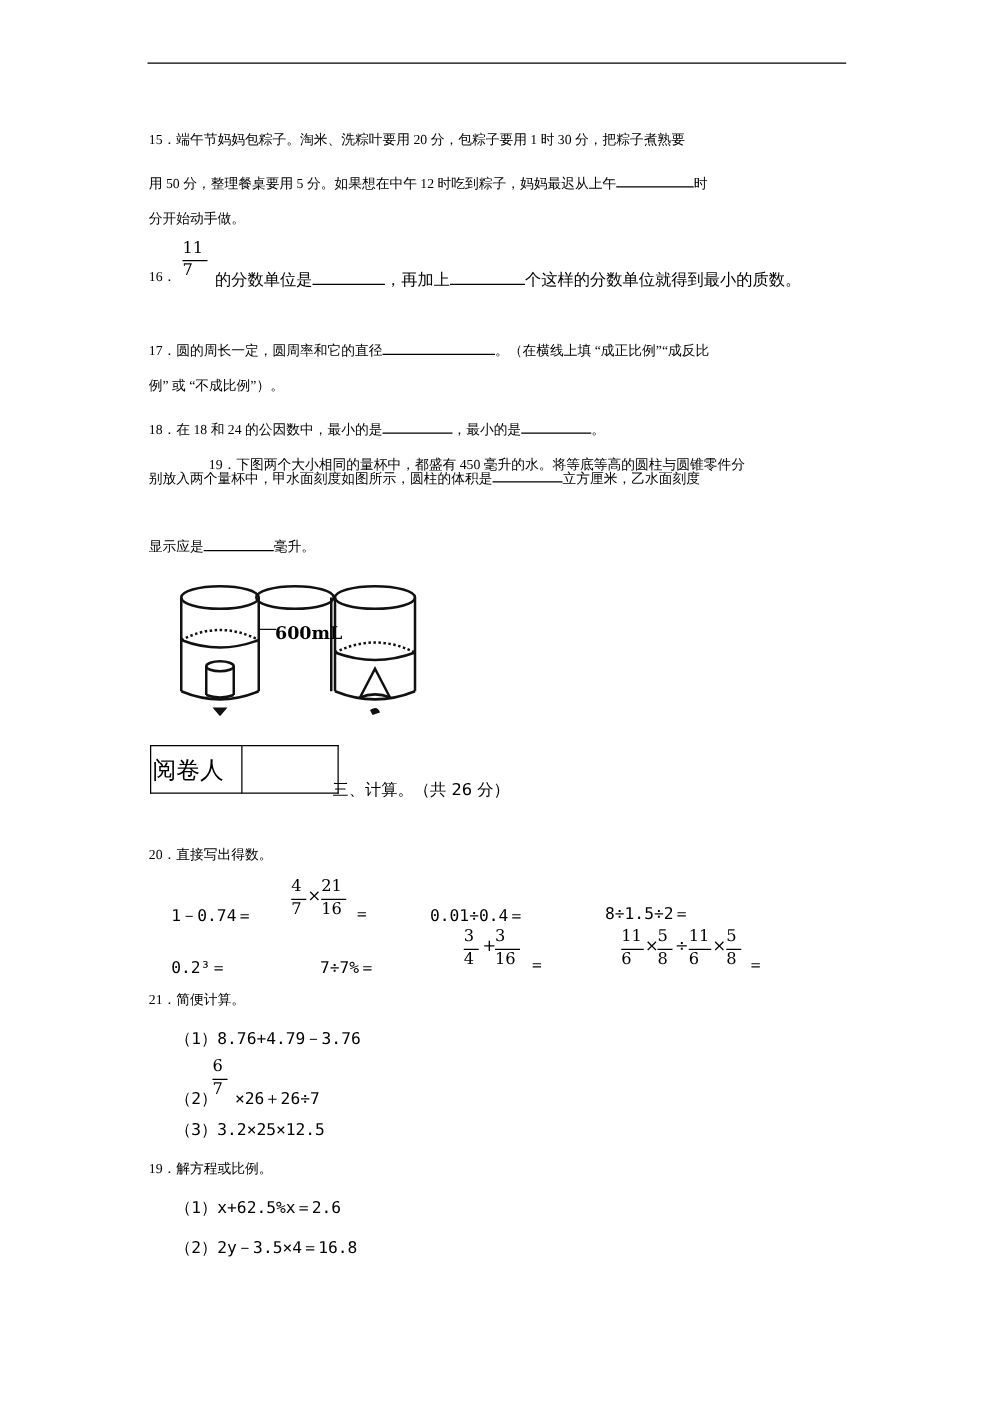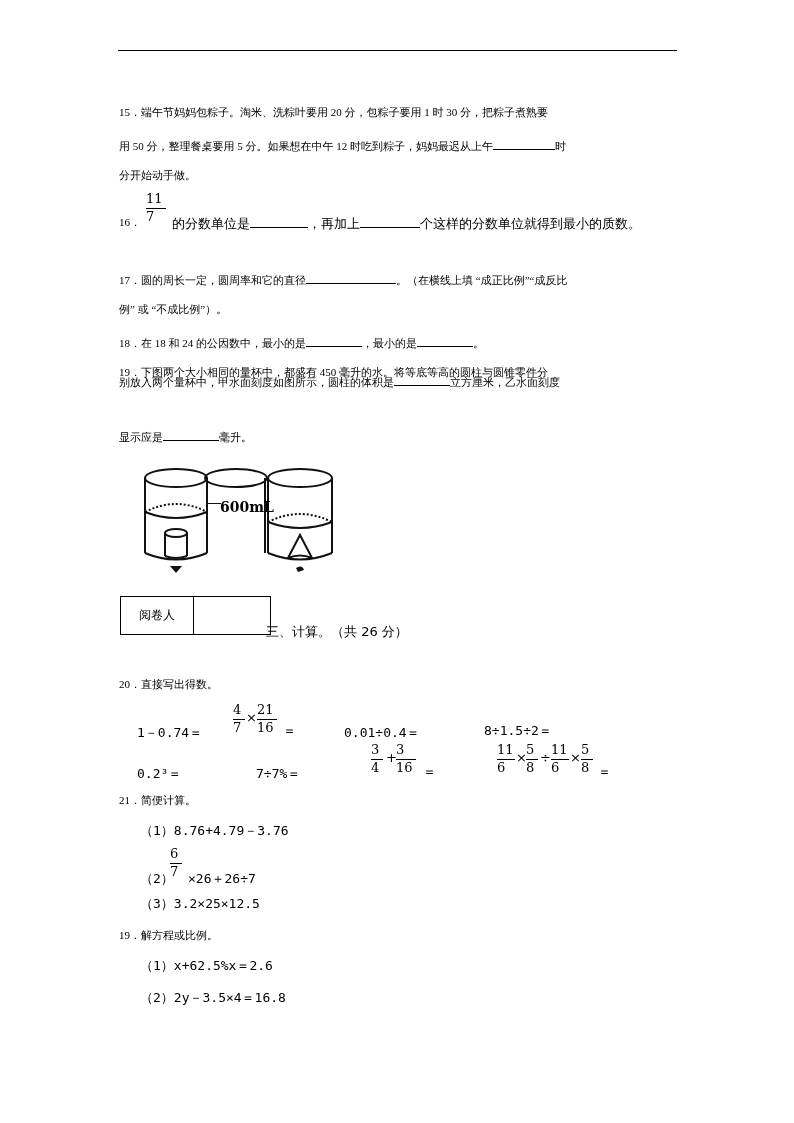--- a/index.html
+++ b/index.html
@@ -6,21 +6,21 @@
   body { width:794px; height:1123px; position:relative; overflow:hidden;
          font-family:"DejaVu Sans", "Liberation Sans", sans-serif; color:#000; font-size:13px; }
   .abs { position:absolute; white-space:nowrap; }
   .rule { position:absolute; left:118px; top:50px; width:559px; height:1px; background:#000; }
   .line { position:absolute; left:119px; white-space:nowrap; font-size:11px; line-height:16px;font-family:Liberation Serif, serif; }
   .blank { display:inline-block; border-bottom:1px solid #000; height:13px; vertical-align:baseline; }
   .fracplain { position:absolute; text-align:left; font-family:"DejaVu Serif","Liberation Serif",serif; font-size:13px; }
   .fracplain .num { display:block; line-height:18px; }
   .fracplain .den { display:block; border-top:1px solid #000; line-height:16px; }
   table.score { position:absolute; left:120px; top:596px; border-collapse:collapse; }
-  table.score td { border:1px solid #000; width:70px; height:35px; text-align:center; font-size:12px; }
+  table.score td { border:1px solid #000; width:70px; height:35px; font-size:19px; }
   table.score td.empty { width:74px; }
   .math { font-family:"DejaVu Sans Mono","Liberation Mono",monospace; font-size:13px; }
 </style>
 </head>
 <body>
 
 <div class="rule"></div>
 
 <div class="line" style="top:104px;">15．端午节妈妈包粽子。淘米、洗粽叶要用 20 分，包粽子要用 1 时 30 分，把粽子煮熟要</div>
 <div class="line" style="top:136px;">
@@ -41,21 +41,21 @@
 
 <div class="line" style="top:270px;">
   <span>17．圆的周长一定，圆周率和它的直径</span><span class="blank" style="width:90px;"></span><span>。（在横线上填 “成正比例”“成反比</span>
 </div>
 <div class="line" style="top:301px;">例” 或 “不成比例”）。</div>
 
 <div class="line" style="top:333px;">
   <span>18．在 18 和 24 的公因数中，最小的是</span><span class="blank" style="width:56px;"></span><span>，最小的是</span><span class="blank" style="width:56px;"></span><span>。</span>
 </div>
 
-<div class="line" style="top:364px;">19．下图两个大小相同的量杯中，都盛有 450 毫升的水。将等底等高的圆柱与圆锥零件分</div>
+<div class="line" style="top:364px;margin-left:48px;">19．下图两个大小相同的量杯中，都盛有 450 毫升的水。将等底等高的圆柱与圆锥零件分</div>
 <div class="line" style="top:372px;">
   <span>别放入两个量杯中，甲水面刻度如图所示，圆柱的体积是</span><span class="blank" style="width:56px;"></span><span>立方厘米，乙水面刻度</span>
 </div>
 <div class="line" style="top:427px;">
   <span>显示应是</span><span class="blank" style="width:56px;"></span><span>毫升。</span>
 </div>
 
 <div class="abs" style="left:130px; top:460px; width:150px; height:120px;">
   <svg width="150" height="120" viewBox="0 0 150 120">
 

